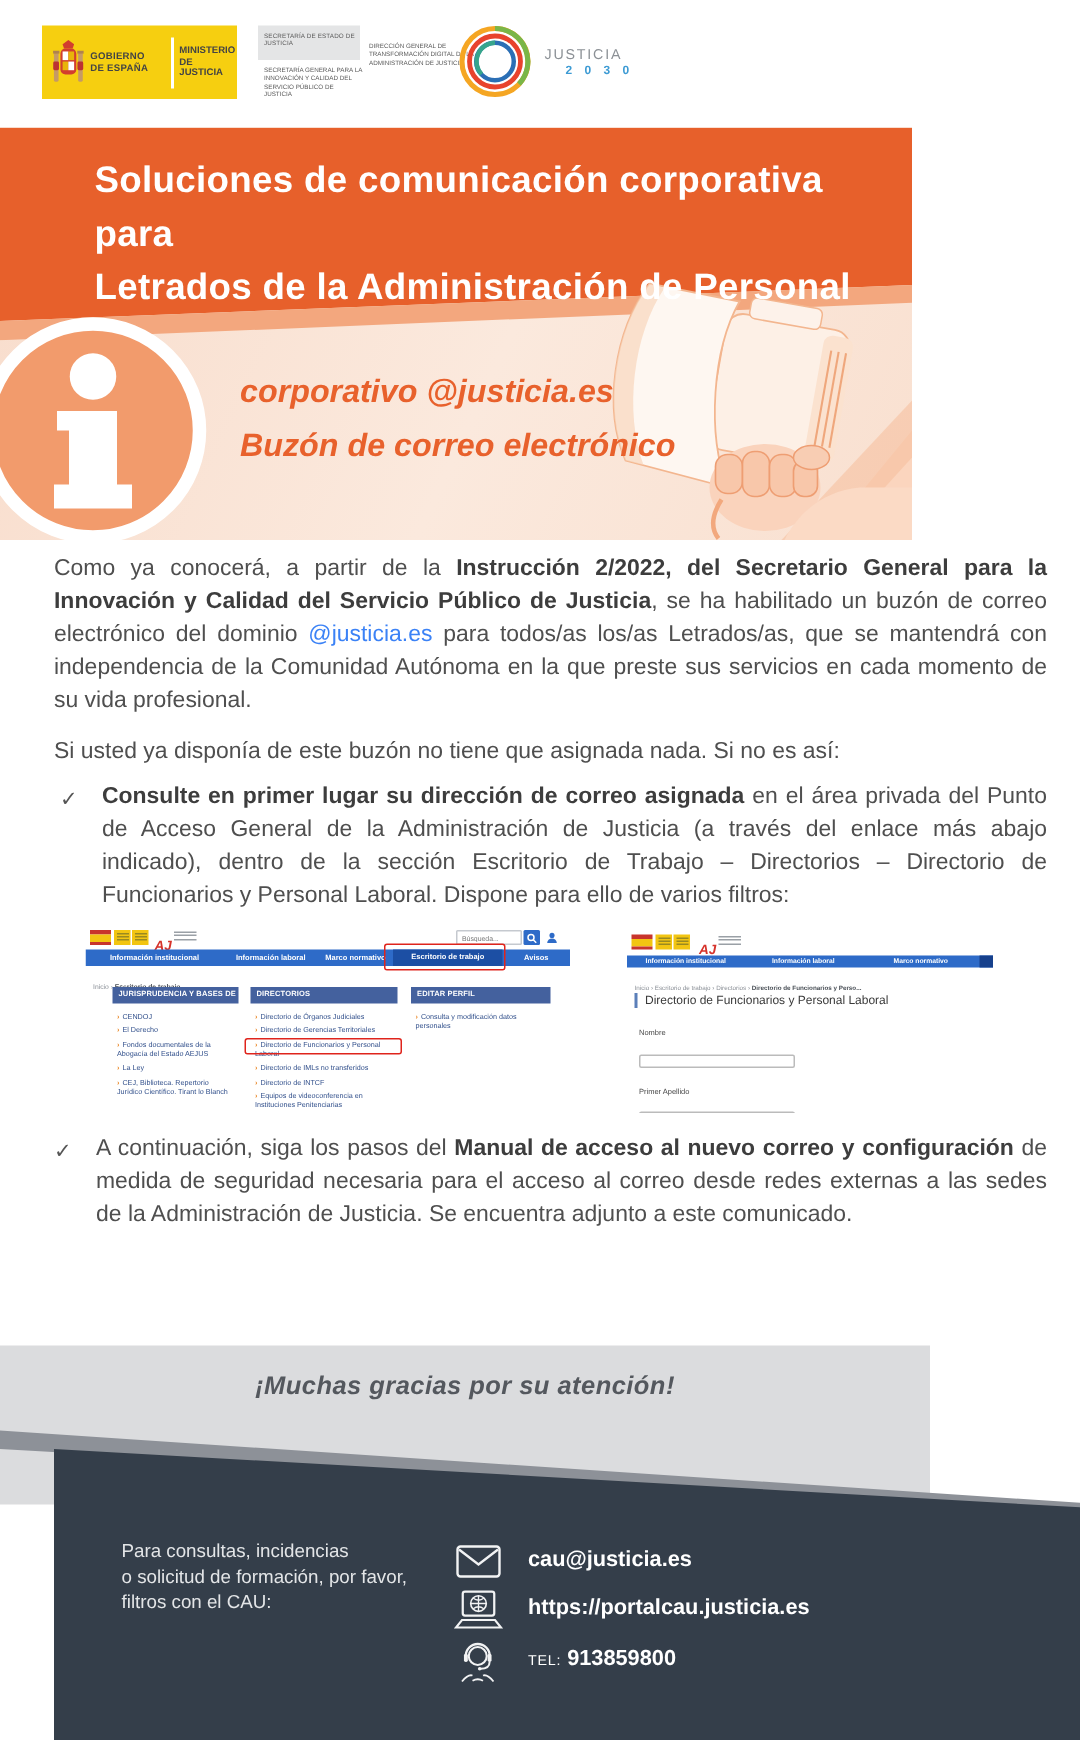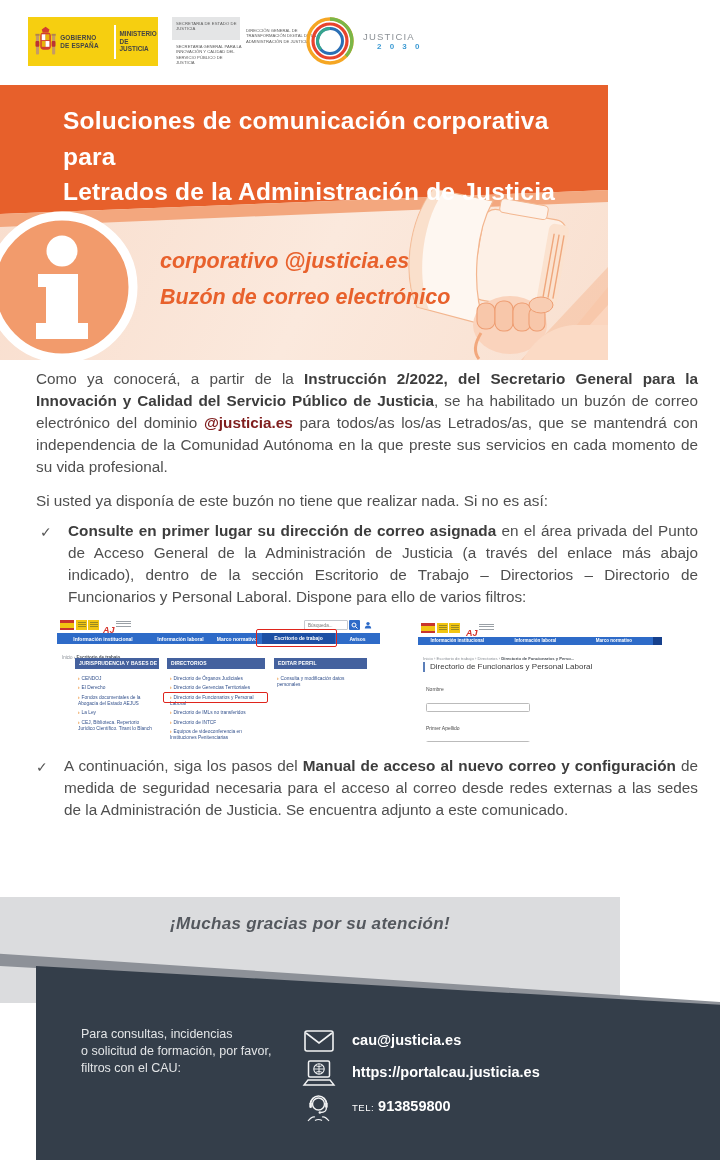--- a/index.html
+++ b/index.html
@@ -30,21 +30,21 @@
               clip-path:polygon(0 46.9%,100% 38.2%,100% 42.5%,0 51.6%); }
   .banner-title { position:absolute; left:63px; top:18px; color:#fff; font-size:24.5px; font-weight:bold; line-height:35.5px; letter-spacing:.2px; z-index:3; }
   .megaphone { position:absolute; right:0; bottom:0; z-index:2; }
   .info-badge { position:absolute; left:-18px; top:122px; z-index:2; }
   .hero-title { position:absolute; left:160px; top:158px; color:#E8612C; font-size:21.5px; font-weight:bold; font-style:italic; line-height:36px; z-index:3; }
 
   
   .content { position:absolute; top:360px; left:0; width:720px; padding:8px 22px 0 36px; color:#4F4F4F; font-size:15.3px; line-height:22px; }
   .content p { text-align:justify; }
   .seg-b { font-weight:bold; color:#3D3D3D; }
-  .seg-o { font-weight:bold; color:#7f1d1d; }
+  .seg-o { font-weight:normal; color:#3b82f6; }
   .p2 { margin:12px 0 8px 0; }
   .bullet { display:flex; margin-left:4px; }
   .bullet .chk { width:28px; flex:none; color:#555; font-size:14px; padding-top:1px; }
   .bullet .btxt { flex:1; text-align:justify; }
   .b2 { margin:10px 0 8px 0; }
   .p3 { margin-top:8px; }
 
   
   .shots { position:relative; height:127px; margin-top:10px; }
   .shot { position:absolute; top:0; background:#fff; overflow:hidden; }
@@ -160,21 +160,21 @@
       </div>
     </div>
   </header>
 
   <section class="hero">
     <div class="band-dark"></div>
     <div class="band-mid"></div>
 
     <h1 class="banner-title">
       <div>Soluciones de comunicación corporativa para</div>
-      <div>Letrados de la Administración de Justicia</div>
+      <div>Letrados de la Administración de Personal</div>
     </h1>
 
     <svg class="megaphone" width="235" height="185" viewBox="0 0 235 185">
       <path d="M175,185 L235,112 L235,185 Z" fill="#FBD5BE"></path>
       <path d="M148,185 L235,92 L235,130 L185,185 Z" fill="#F6BD9B" opacity=".55"></path>
       <g transform="rotate(10 140 85)">
         <rect x="104" y="38" width="84" height="92" rx="12" fill="#FDF0E6" stroke="#F3B68F" stroke-width="1.2"></rect>
         <rect x="118" y="26" width="48" height="14" rx="4" fill="#FDF2EA" stroke="#F3B68F" stroke-width="1"></rect>
         <rect x="170" y="42" width="20" height="84" rx="6" fill="#FBE2CF"></rect>
         <g stroke="#EFA77C" stroke-width="1.4">
@@ -207,21 +207,21 @@
 
     <h2 class="hero-title">
       <div>corporativo @justicia.es</div>
       <div>Buzón de correo electrónico</div>
     </h2>
   </section>
 
   <main class="content">
     <p class="p1"><span>Como ya conocerá, a partir de la </span><span class="seg-b">Instrucción 2/2022, del Secretario General para la Innovación y Calidad del Servicio Público de Justicia</span><span>, se ha habilitado un buzón de correo electrónico del dominio </span><span class="seg-o">@justicia.es</span><span> para todos/as los/as Letrados/as, que se mantendrá con independencia de la Comunidad Autónoma en la que preste sus servicios en cada momento de su vida profesional.</span></p>
 
-    <p class="p2">Si usted ya disponía de este buzón no tiene que realizar nada. Si no es así:</p>
+    <p class="p2">Si usted ya disponía de este buzón no tiene que asignada nada. Si no es así:</p>
 
     <div class="bullet">
       <span class="chk">✓</span>
       <p class="btxt"><span class="seg-b">Consulte en primer lugar su dirección de correo asignada</span><span> en el área privada del Punto de Acceso General de la Administración de Justicia (a través del enlace más abajo indicado), dentro de la sección Escritorio de Trabajo – Directorios – Directorio de Funcionarios y Personal Laboral. Dispone para ello de varios filtros:</span></p>
     </div>
 
     <div class="shots">
 
       <div class="shot shot1">
         <div class="mini-flag" style="left:3px;top:2px;">

